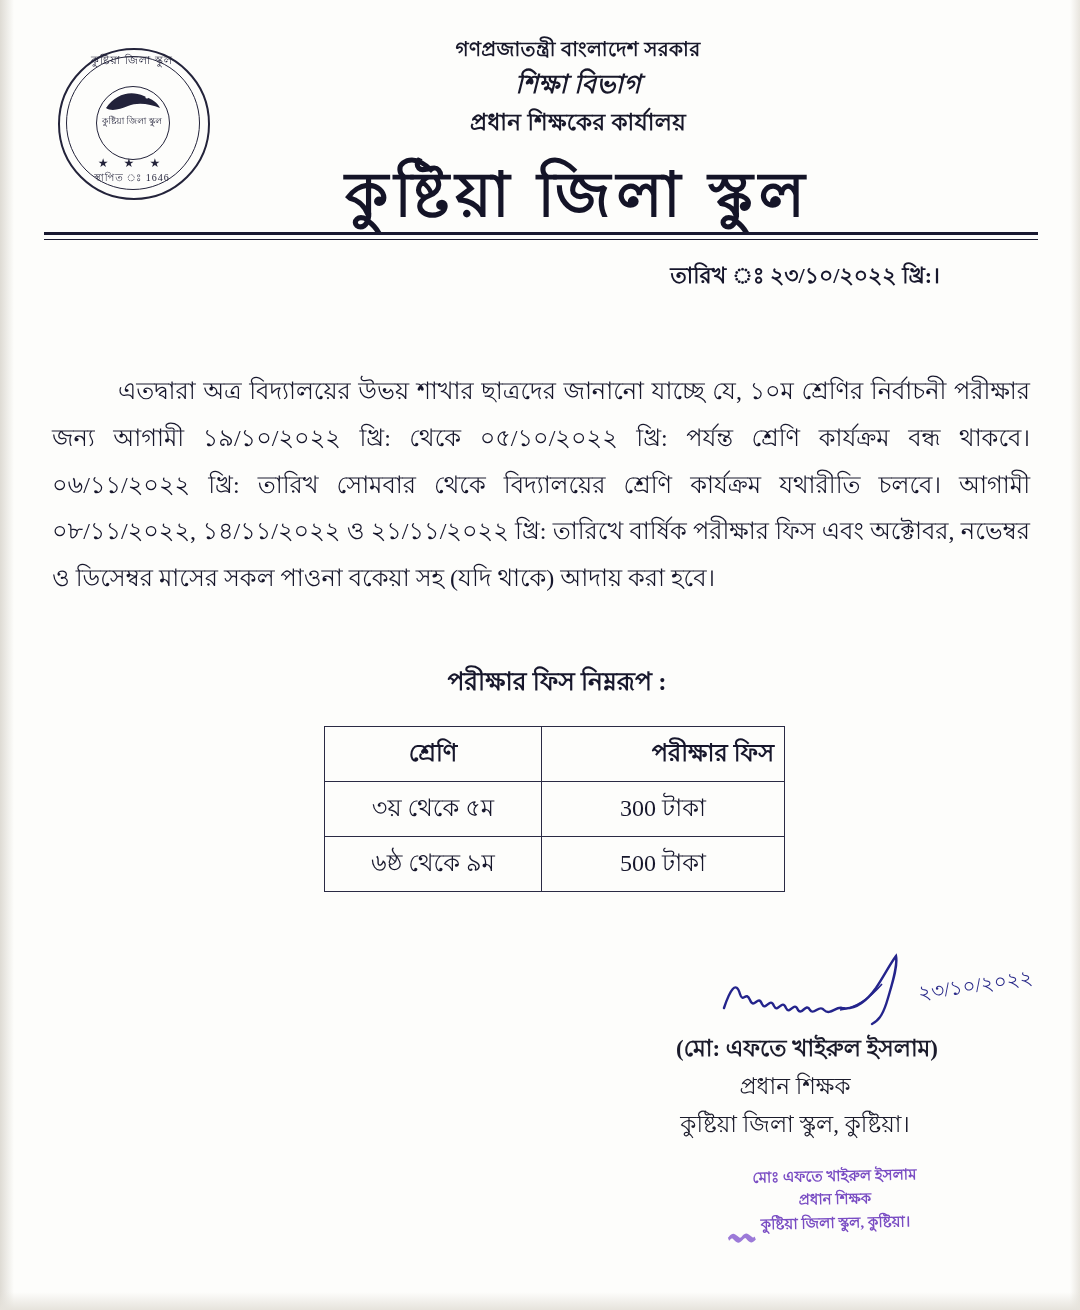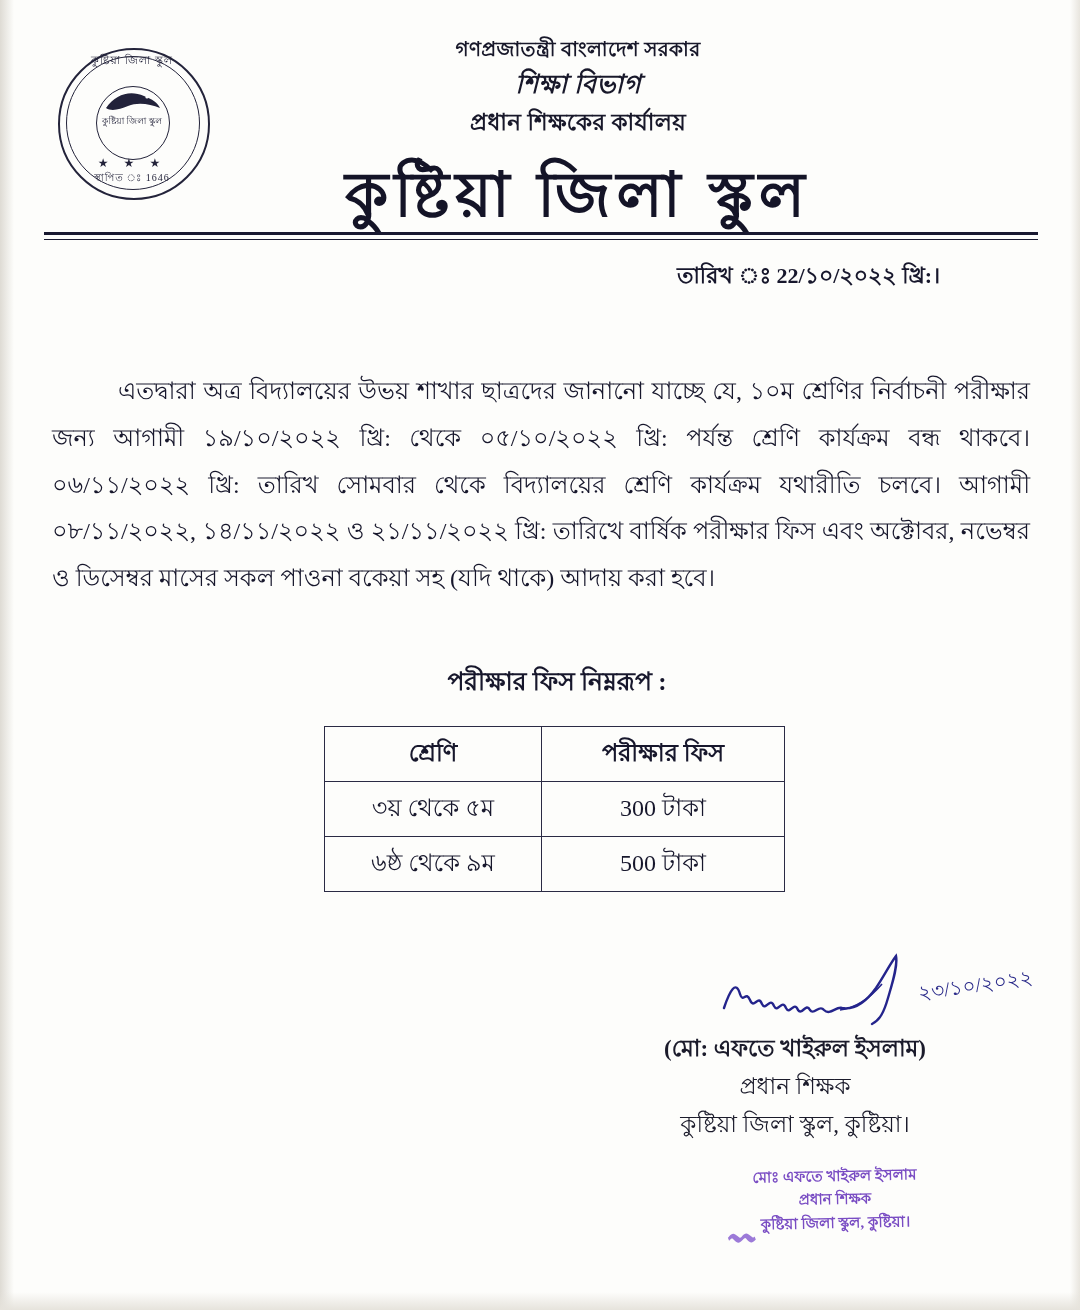--- a/index.html
+++ b/index.html
@@ -166,41 +166,41 @@
   }
   .fee-table th,
   .fee-table td {
     border: 1.6px solid #2a2a44;
     padding: 7px 10px;
     text-align: center;
     font-weight: 500;
   }
   .fee-table th { font-weight: 600; }
   .fee-table .col-class { width: 196px; margin-top: 12px; }
-  .fee-table .col-fee { width: 222px; }
+  .fee-table .col-fee { width: 222px; text-align: right; }
 
   
   .sign-area {
     position: absolute;
     left: 560px; top: 950px;
     width: 470px;
     text-align: center;
   }
   .sig-svg { position: absolute; left: 160px; top: 0; }
   .sig-date {
     position: absolute;
     left: 358px; top: 20px;
     font-size: 20px;
     color: #2b2b8a;
     transform: rotate(-8deg);
     font-family: "Liberation Serif", serif;
   }
   .sign-name {
     position: absolute;
-    left: 0; top: 80px;
+    left: 12px; top: 80px;
     width: 470px;
     text-align: center;
     font-size: 23px;
     font-weight: 600;
   }
   .sign-title {
     position: absolute;
     left: 0; top: 118px;
     width: 470px;
     text-align: center;
@@ -264,21 +264,21 @@
     <div class="gov-line l2">শিক্ষা বিভাগ</div>
     <div class="gov-line l3">প্রধান শিক্ষকের কার্যালয়</div>
     <div class="school-name">কুষ্টিয়া জিলা স্কুল</div>
   </div>
 
   <div class="rule-wrap">
     <div class="rule-thick"></div>
     <div class="rule-thin"></div>
   </div>
 
-  <div class="date-line">তারিখ ঃ 22/১০/২০২২ খ্রি:।</div>
+  <div class="date-line">তারিখ ঃ ২৩/১০/২০২২ খ্রি:।</div>
 
   <div class="body-text"><span class="indent"></span><span>এতদ্বারা অত্র বিদ্যালয়ের উভয় শাখার ছাত্রদের জানানো যাচ্ছে যে, ১০ম শ্রেণির নির্বাচনী পরীক্ষার জন্য আগামী ১৯/১০/২০২২ খ্রি: থেকে  ০৫/১০/২০২২ খ্রি: পর্যন্ত শ্রেণি কার্যক্রম বন্ধ থাকবে। ০৬/১১/২০২২ খ্রি: তারিখ সোমবার থেকে বিদ্যালয়ের শ্রেণি কার্যক্রম যথারীতি চলবে। আগামী ০৮/১১/২০২২,  ১৪/১১/২০২২ ও ২১/১১/২০২২ খ্রি: তারিখে বার্ষিক পরীক্ষার ফিস এবং অক্টোবর, নভেম্বর ও ডিসেম্বর মাসের সকল পাওনা বকেয়া সহ (যদি থাকে) আদায় করা হবে।</span></div>
 
   <div class="fee-heading">পরীক্ষার ফিস নিম্নরূপ :</div>
 
   <table class="fee-table">
     <thead>
       <tr>
         <th class="col-class">শ্রেণি</th>
         <th class="col-fee">পরীক্ষার ফিস</th>

